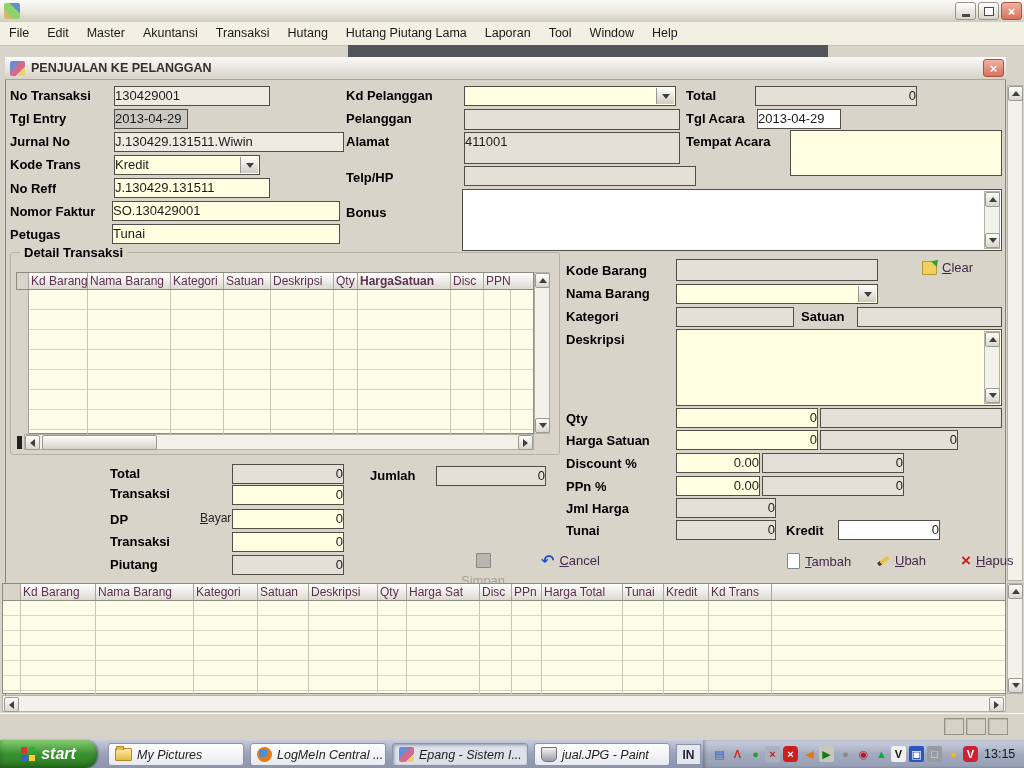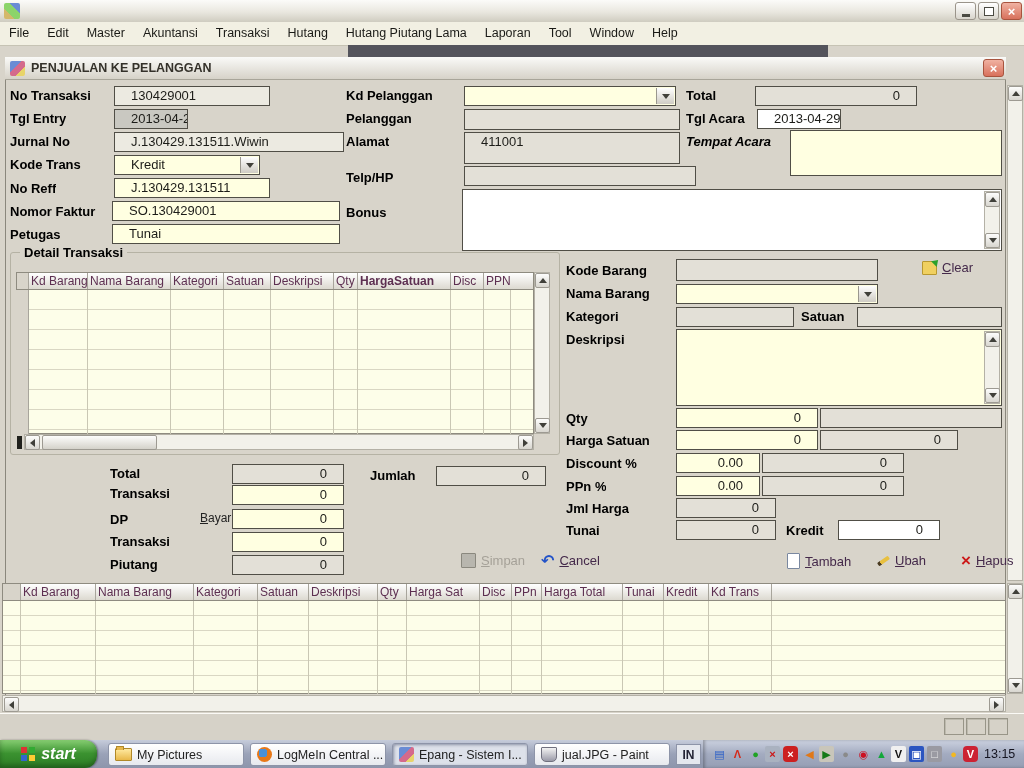--- a/index.html
+++ b/index.html
@@ -19,21 +19,21 @@
     font-size:13px;font-weight:bold;line-height:1;}
   .glyph-min{width:8px;height:3px;background:#4a4a42;margin-top:8px;}
   .glyph-restore{width:8px;height:7px;border:1px solid #4a4a42;background:#fff;}
   .menubar{left:0;top:22px;width:1024px;height:23px;background:#f2f0e3;border-bottom:1px solid #c6c3b4;
     display:flex;align-items:center;font-size:12.5px;color:#1a1a16;}
   .menu-item{padding:0 9px;line-height:23px;}
   .mdi-strip{left:348px;top:45px;width:480px;height:12px;background:#54545c;}
   
   .lbl{font-size:13px;font-weight:bold;color:#000;white-space:nowrap;overflow:hidden;}
   .fld{border:1px solid #504e46;background:#fff;font-size:13px;color:#1c1c18;
-       padding:1px 16px;box-sizing:border-box;white-space:nowrap;overflow:hidden;line-height:16px;}
+       padding:1px 0;box-sizing:border-box;white-space:nowrap;overflow:hidden;line-height:16px;}
   .yellow{background:#ffffe1;}
   .grey{background:#e3e0d7;}
   .lt{background:#eceae1;}
   .sel{background:#c9c8c1;}
   .num{text-align:right;}
   .combo-btn{position:absolute;top:1px;right:1px;bottom:1px;width:17px;
     background:linear-gradient(#fefefe,#cfccc4);border-left:1px solid #9a978e;
     display:flex;align-items:center;justify-content:center;}
   .tri-dn{width:0;height:0;border-left:4px solid transparent;border-right:4px solid transparent;border-top:5px solid #40403a;}
   .tri-up{width:0;height:0;border-left:4px solid transparent;border-right:4px solid transparent;border-bottom:5px solid #40403a;}
@@ -58,21 +58,21 @@
     box-sizing:border-box;white-space:nowrap;overflow:hidden;flex:none;}
   .gbody-detail{background:repeating-linear-gradient(to bottom,#fdfee9 0 19px,#d9d7c3 19px 20px);
     border:1px solid #8e8b80;border-top:none;box-sizing:border-box;}
   .gbody-bottom{background:repeating-linear-gradient(to bottom,#fdfee9 0 14px,#d9d7c3 14px 15px);
     border:1px solid #8e8b80;border-top:none;box-sizing:border-box;}
   .vline{position:absolute;width:1px;background:#c9c7b4;}
   .groupbox{border:1px solid #b5b2a4;border-radius:3px;}
   
   .linkbtn{display:flex;align-items:center;gap:5px;font-size:13px;color:#44294a;cursor:default;margin-left:24px;}
   .linkbtn .t::first-letter{text-decoration:underline;}
-  .linkbtn.disabled{color:#a5a198;}
+  .linkbtn.disabled{color:#a5a198;flex-direction:column;}
   .ico-floppy{width:13px;height:13px;background:#b8b6ae;border:1px solid #8a887e;border-radius:1px;}
   .ico-undo{color:#2353c8;font-weight:bold;font-size:16px;line-height:13px;}
   .ico-page{width:11px;height:14px;background:#fff;border:1px solid #7a88a0;border-radius:1px;}
   .ico-pencil{width:13px;height:4px;background:linear-gradient(90deg,#4a3a20 0 3px,#e8c040 3px);
     transform:rotate(-35deg);border-radius:1px;}
   .ico-x{color:#cc1818;font-weight:bold;font-size:17px;line-height:13px;}
   .ico-clear{width:13px;height:12px;background:#f0d060;border:1px solid #b89830;border-radius:1px;position:relative;}
   .ico-clear::after{content:"";position:absolute;right:-3px;top:-4px;border-top:4px solid transparent;
     border-bottom:4px solid transparent;border-left:6px solid #2ca02c;transform:rotate(-45deg);}
   .ico-go{width:14px;height:14px;border-radius:50%;background:linear-gradient(#5cc05c,#1e8a1e);
@@ -90,21 +90,21 @@
     box-shadow:inset 0 -3px 5px rgba(0,0,0,.25), 1px 0 2px rgba(0,0,0,.4);
     display:flex;align-items:center;justify-content:center;gap:6px;
     color:#fff;font-size:16px;font-weight:bold;font-style:italic;}
   .flagico{width:14px;height:14px;background:
     linear-gradient(#d33 0 0) 0 0/6px 6px no-repeat,
     linear-gradient(#3a3 0 0) 8px 0/6px 6px no-repeat,
     linear-gradient(#36c 0 0) 0 8px/6px 6px no-repeat,
     linear-gradient(#fc3 0 0) 8px 8px/6px 6px no-repeat;}
   .taskbtn{position:absolute;top:743px;height:23px;width:136px;border-radius:3px;border:1px solid #8d94a8;
     background:linear-gradient(#ffffff,#e7e9ee);display:flex;align-items:center;gap:5px;
-    font-size:12.5px;color:#222;padding:0 6px;box-sizing:border-box;white-space:nowrap;overflow:hidden;}
+    font-size:12.5px;color:#222;padding:0 6px;box-sizing:border-box;white-space:nowrap;overflow:hidden;font-style:italic;}
   .taskbtn.active{background:#dde1ea;box-shadow:inset 1px 1px 3px rgba(60,70,100,.5);}
   .folder-ico{width:15px;height:11px;background:linear-gradient(#ffe9a0,#e8b84a);border:1px solid #b08828;
     border-radius:1px;position:relative;flex:none;}
   .folder-ico::before{content:"";position:absolute;left:0;top:-3px;width:6px;height:3px;
     background:#e8b84a;border:1px solid #b08828;border-bottom:none;border-radius:1px 1px 0 0;}
   .ff-ico{width:15px;height:15px;border-radius:50%;flex:none;
     background:radial-gradient(circle at 40% 40%,#4a90d8 0 34%,#e87818 35% 78%,#b85410);}
   .epang-ico{width:15px;height:15px;border-radius:2px;flex:none;
     background:linear-gradient(135deg,#6a8cd4 0 40%,#d46a8c 40% 70%,#e8d46a 70%);}
   .paint-ico{width:14px;height:13px;border-radius:1px 1px 5px 5px;flex:none;
@@ -215,21 +215,21 @@
     </div>
   <div class="sbb" style="left:0;bottom:0;">
       <span class="tri-dn"></span>
     </div>
 </div>
 
 <div class="abs lbl" style="left:686px;top:88px;">Total</div>
 <div class="abs fld grey num" style="left:755px;top:86px;width:162px;height:20px;">0</div>
 <div class="abs lbl" style="left:686px;top:111px;">Tgl Acara</div>
 <div class="abs fld" style="left:757px;top:109px;width:84px;height:20px;">2013-04-29</div>
-<div class="abs lbl" style="left:686px;top:134px;font-style:italic;">Tempat Acara</div>
+<div class="abs lbl" style="left:686px;top:134px;">Tempat Acara</div>
 <div class="abs fld yellow" style="left:790px;top:130px;width:212px;height:46px;"></div>
 
 <div class="abs groupbox" style="left:10px;top:252px;width:548px;height:201px;"></div>
 <div class="abs lbl" style="left:20px;top:245px;background:#d8d4ca;padding:0 4px;">Detail Transaksi</div>
 
 <div class="abs ghead" style="left:16px;top:272px;width:518px;">
   <span class="gcell" style="width:12px;background:#d8d4ca;"></span>
   <span class="gcell" style="width:59px;">Kd Barang</span>
   <span class="gcell" style="width:83px;">Nama Barang</span>
   <span class="gcell" style="width:53px;">Kategori</span>

